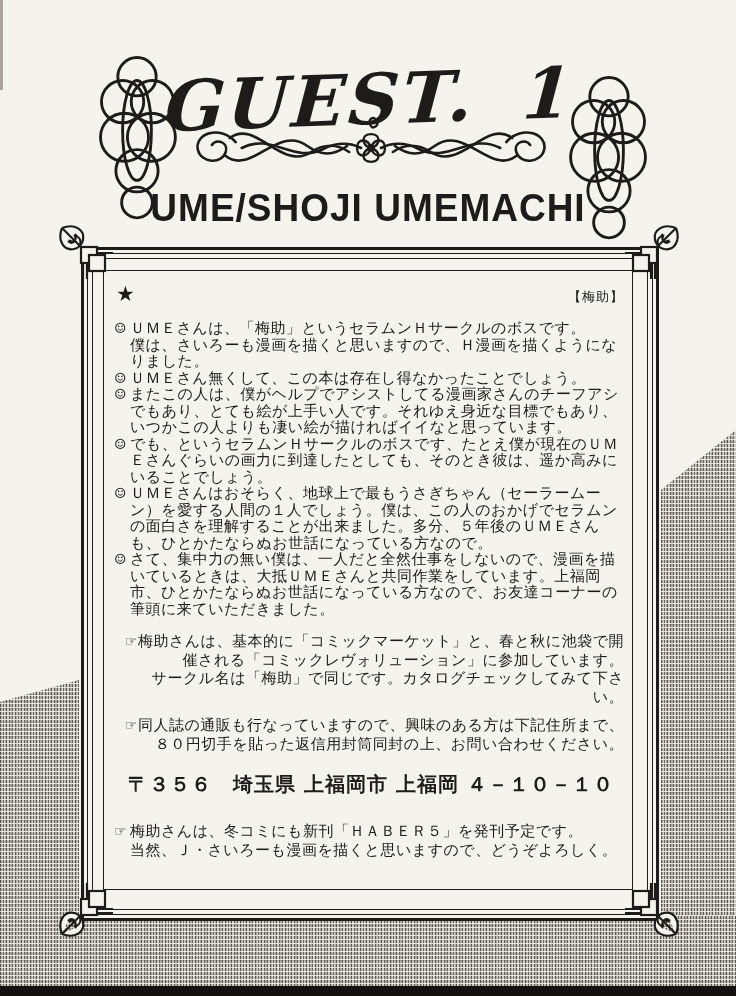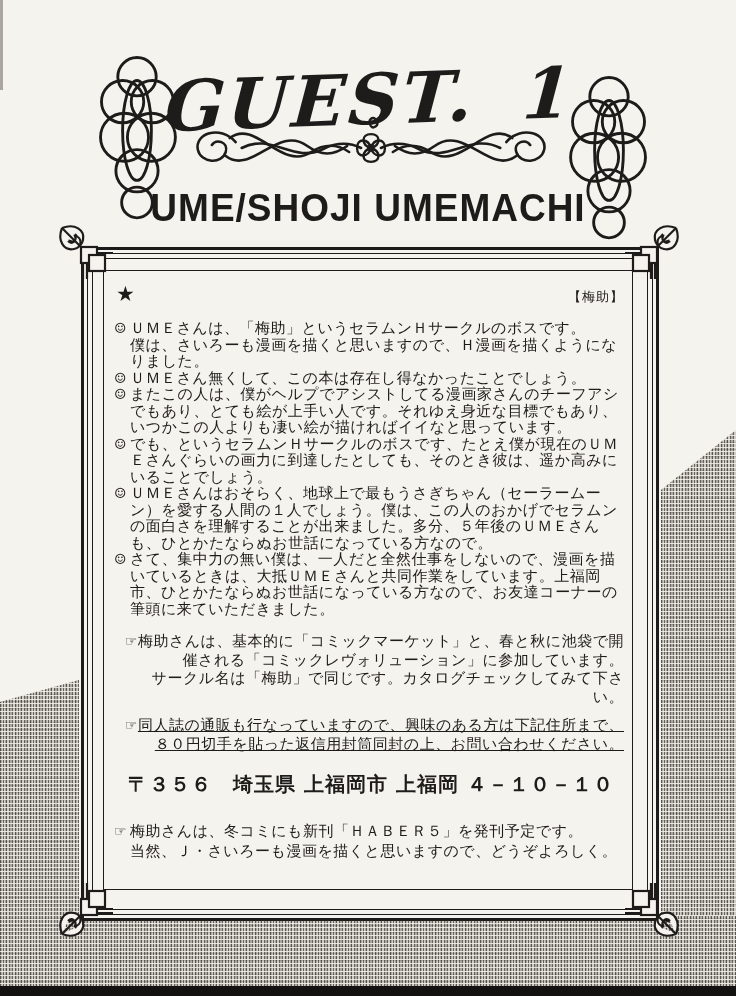--- a/index.html
+++ b/index.html
@@ -72,25 +72,25 @@
   .box-header .star{margin-right:4px; font-size:21px;}
   .box-header .hname{letter-spacing:6px;}
   .box-header .tag{margin-left:auto; letter-spacing:1px; font-size:13px;}
 
   .para{margin:0; padding-left:16px; text-indent:-16px; white-space:pre-wrap;
     font-size:15px; letter-spacing:0.5px;}
   .bullet{display:inline-block; width:16px; text-indent:0; font-size:14px;}
   .comments .para{line-height:16.5px;}
   .notes{margin-top:15px;}
   .notes .para{line-height:18.5px;text-align:right;}
-  .notes .para + .para{margin-top:10px;text-decoration:underline;}
+  .notes .para + .para{margin-top:10px;}
   .address{margin-top:18px; padding-left:14px; font-size:20px; font-weight:bold;
     letter-spacing:1px; line-height:27px; white-space:nowrap;}
   .closing{margin-top:24px;}
-  .closing .para{line-height:18.5px;font-family:Liberation Serif, serif;}
+  .closing .para{line-height:18.5px;}
 </style>
 </head>
 <body>
 
 <svg width="0" height="0" style="position:absolute" aria-hidden="true">
   <defs>
     <symbol id="sym-knot" viewBox="0 0 110 200">
       <g fill="none" stroke="#1e1c1a" stroke-width="3">
         <circle cx="55" cy="32" r="20"></circle>
         <circle cx="40" cy="58" r="22"></circle>

